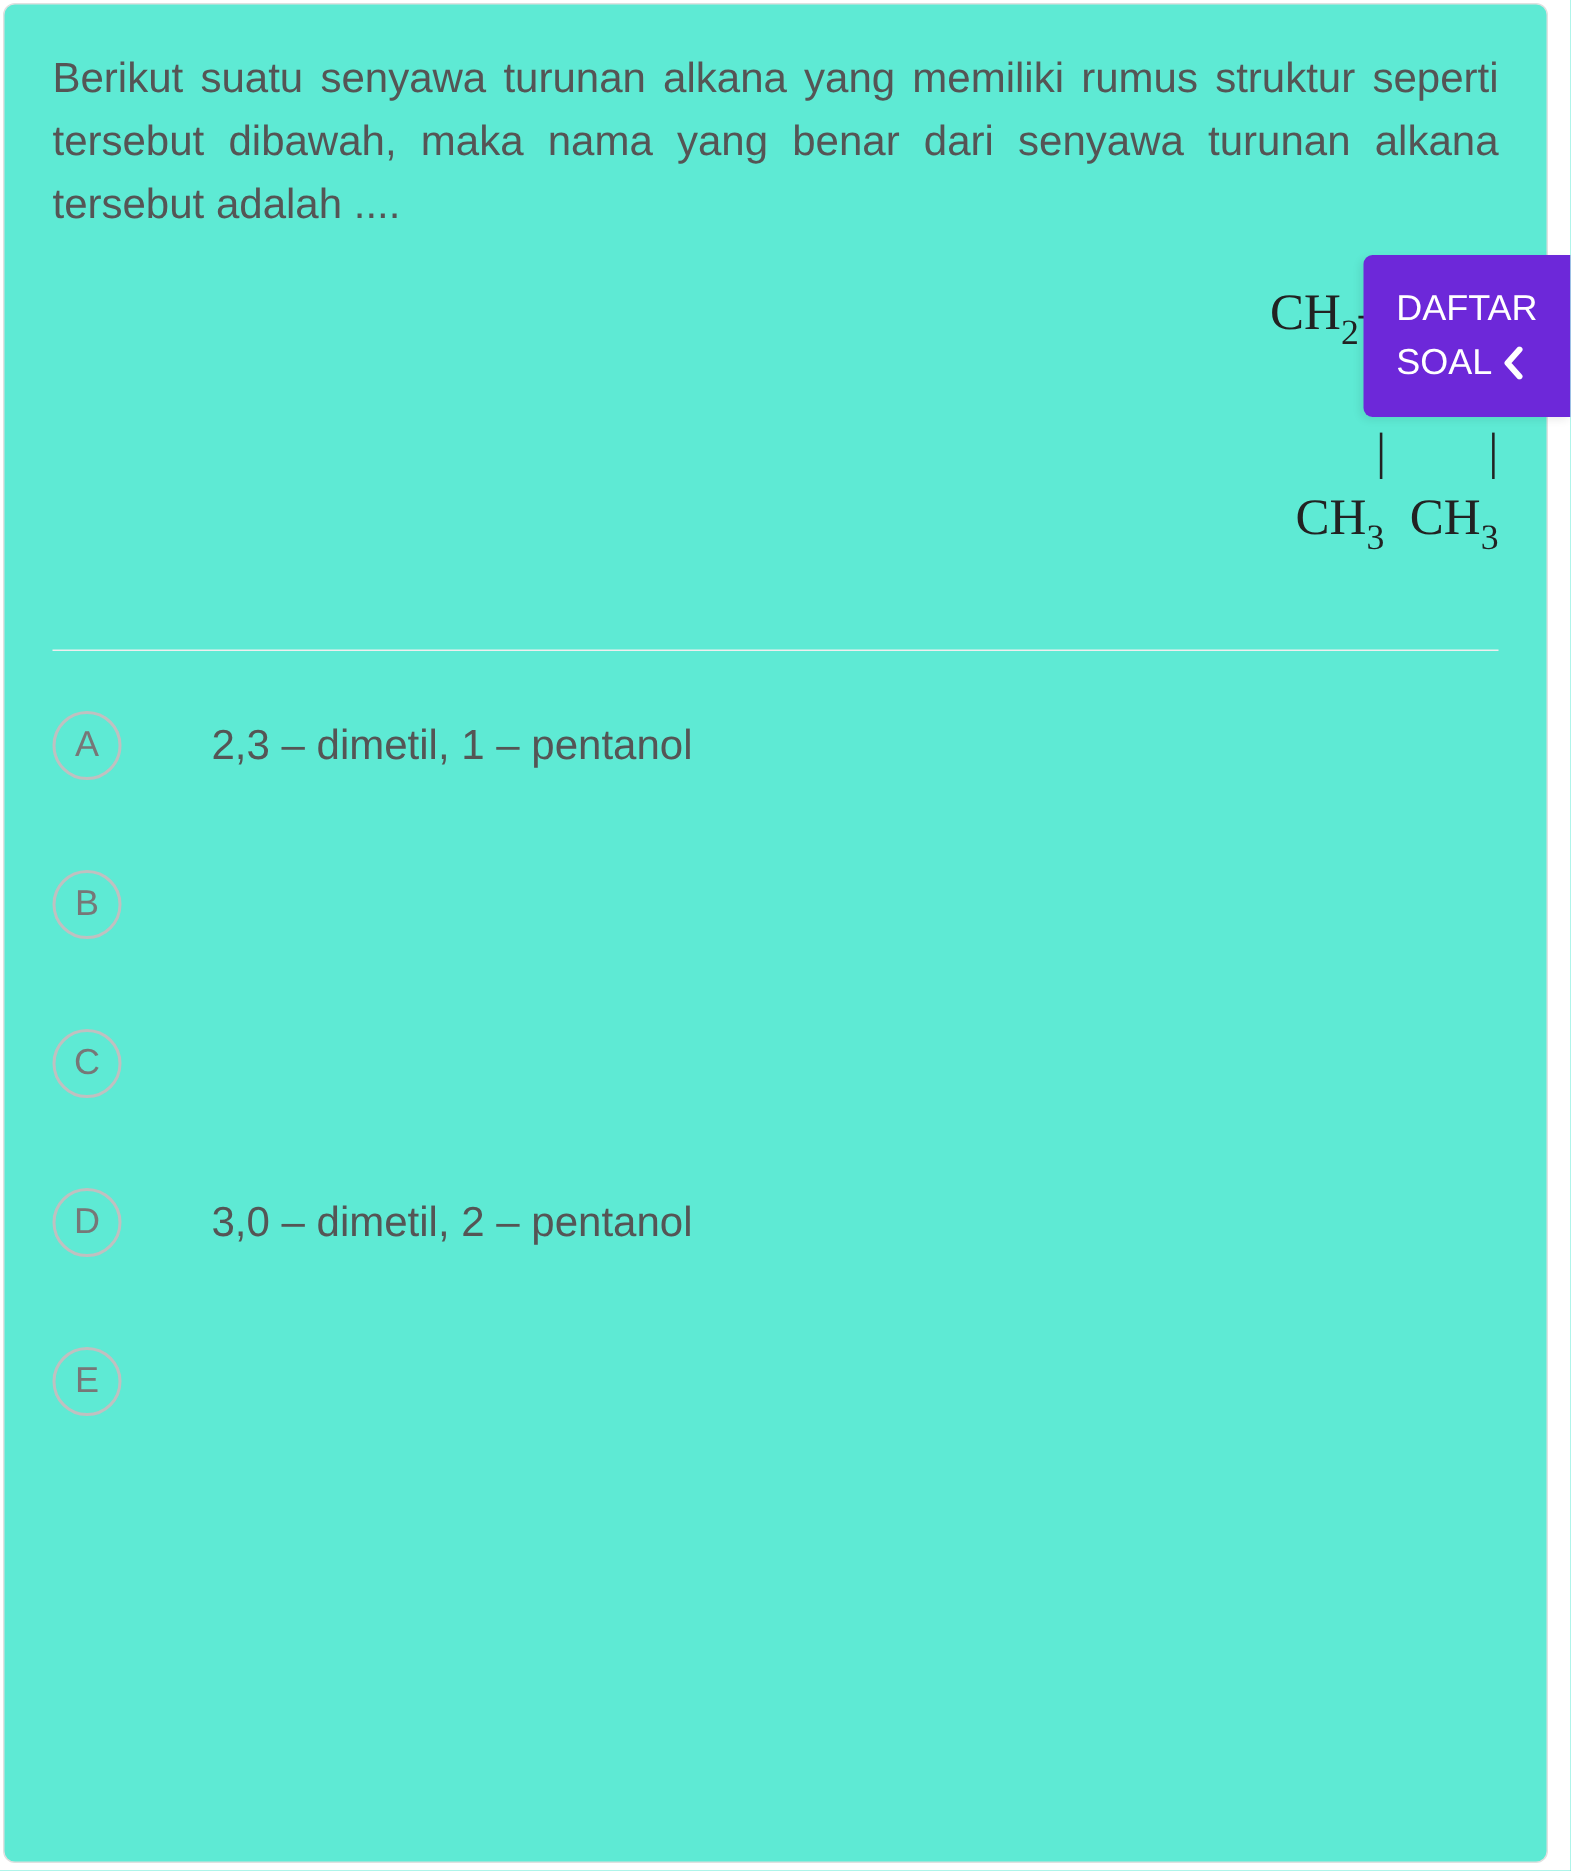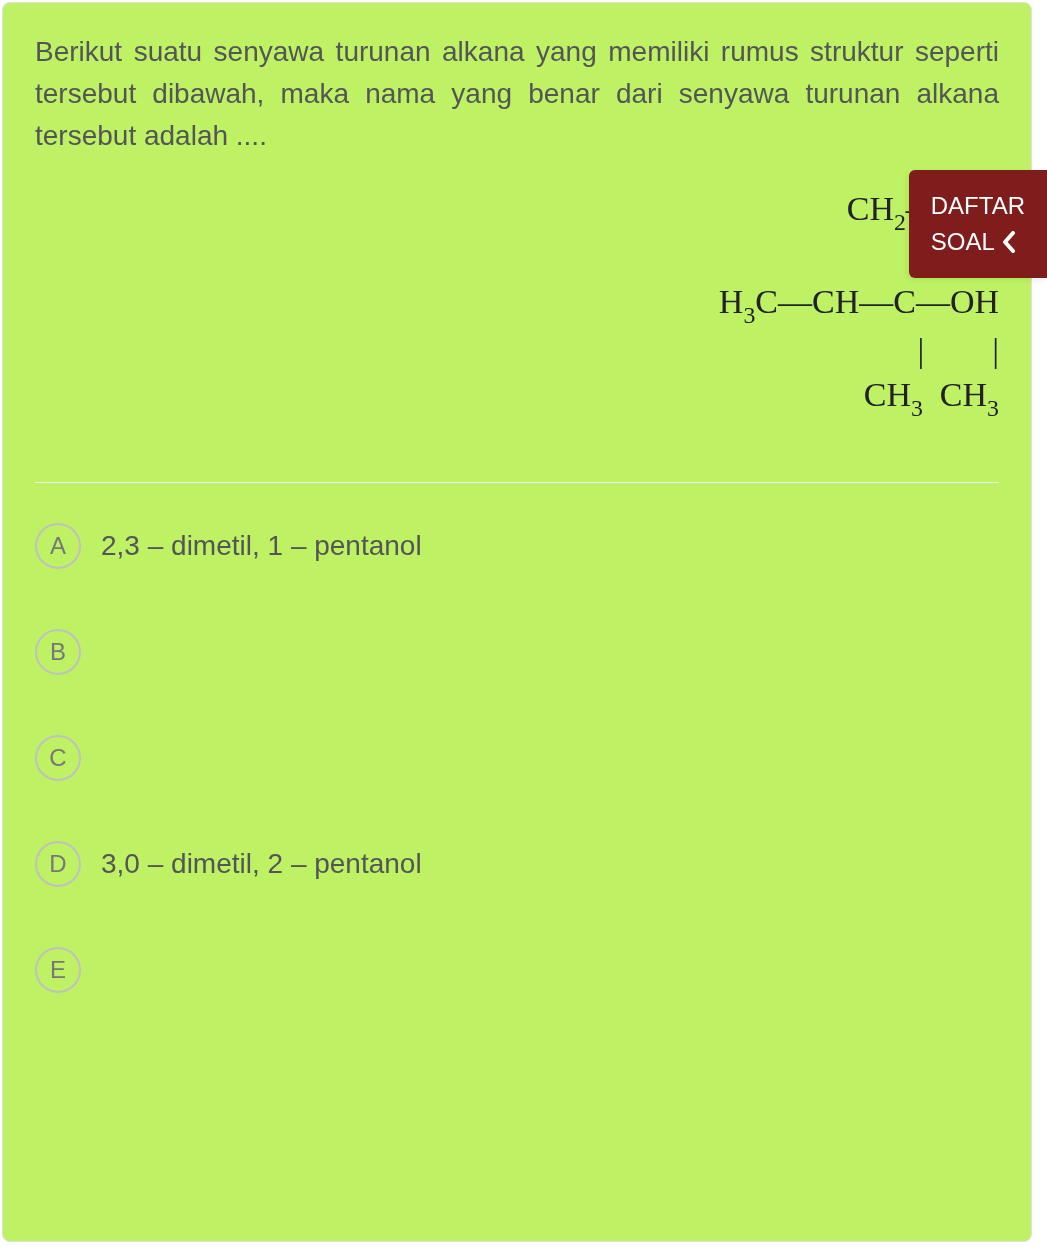--- a/index.html
+++ b/index.html
@@ -13,21 +13,21 @@
       color: #4a4a4a;
       width: 1047px;
       height: 1247px;
       position: relative;
     }
     .question-card {
       border: 1px solid #e0e0e0;
       border-radius: 8px;
       margin: 2px 15px 2px 2px;
       padding: 28px 32px;
-      background: #bef264;
+      background: #5eead4;
       min-height: 1240px;
     }
     .question-text {
       font-size: 28px;
       line-height: 1.5;
       color: #555;
       text-align: justify;
       margin-bottom: 24px;
     }
     .chemical-structure {
@@ -73,26 +73,27 @@
       display: flex;
       align-items: center;
       justify-content: center;
       font-size: 24px;
       color: #777;
       flex-shrink: 0;
     }
     .option-text {
       font-size: 28px;
       color: #555;
+      margin-left: 40px;
     }
     .side-tab {
       position: absolute;
       right: 0;
       top: 170px;
-      background: #7f1d1d;
+      background: #6d28d9;
       color: #ffffff;
       padding: 18px 22px;
       border-radius: 6px 0 0 6px;
       font-size: 24px;
       line-height: 1.5;
       cursor: pointer;
       text-align: left;
       box-shadow: -2px 2px 6px rgba(0,0,0,0.08);
     }
     .side-tab-row2 {
@@ -109,21 +110,20 @@
   </style>
 </head>
 <body>
 
 <div class="question-card">
   <p class="question-text">Berikut suatu senyawa turunan alkana yang memiliki rumus struktur seperti tersebut dibawah, maka nama yang benar dari senyawa turunan alkana tersebut adalah ....</p>
 
   <div class="chemical-structure">
     <span class="chem-line">                 CH<span class="sub">2</span>—CH<span class="sub">3</span></span>
     <span class="chem-line">                  |</span>
-    <span class="chem-line">H<span class="sub">3</span>C—CH—C—OH</span>
     <span class="chem-line">          |        |</span>
     <span class="chem-line">        CH<span class="sub">3</span>  CH<span class="sub">3</span></span>
   </div>
 
   <hr class="divider">
 
   <div class="options">
     <div class="option">
       <div class="option-letter">A</div>
       <div class="option-text">2,3 – dimetil, 1 – pentanol</div>

